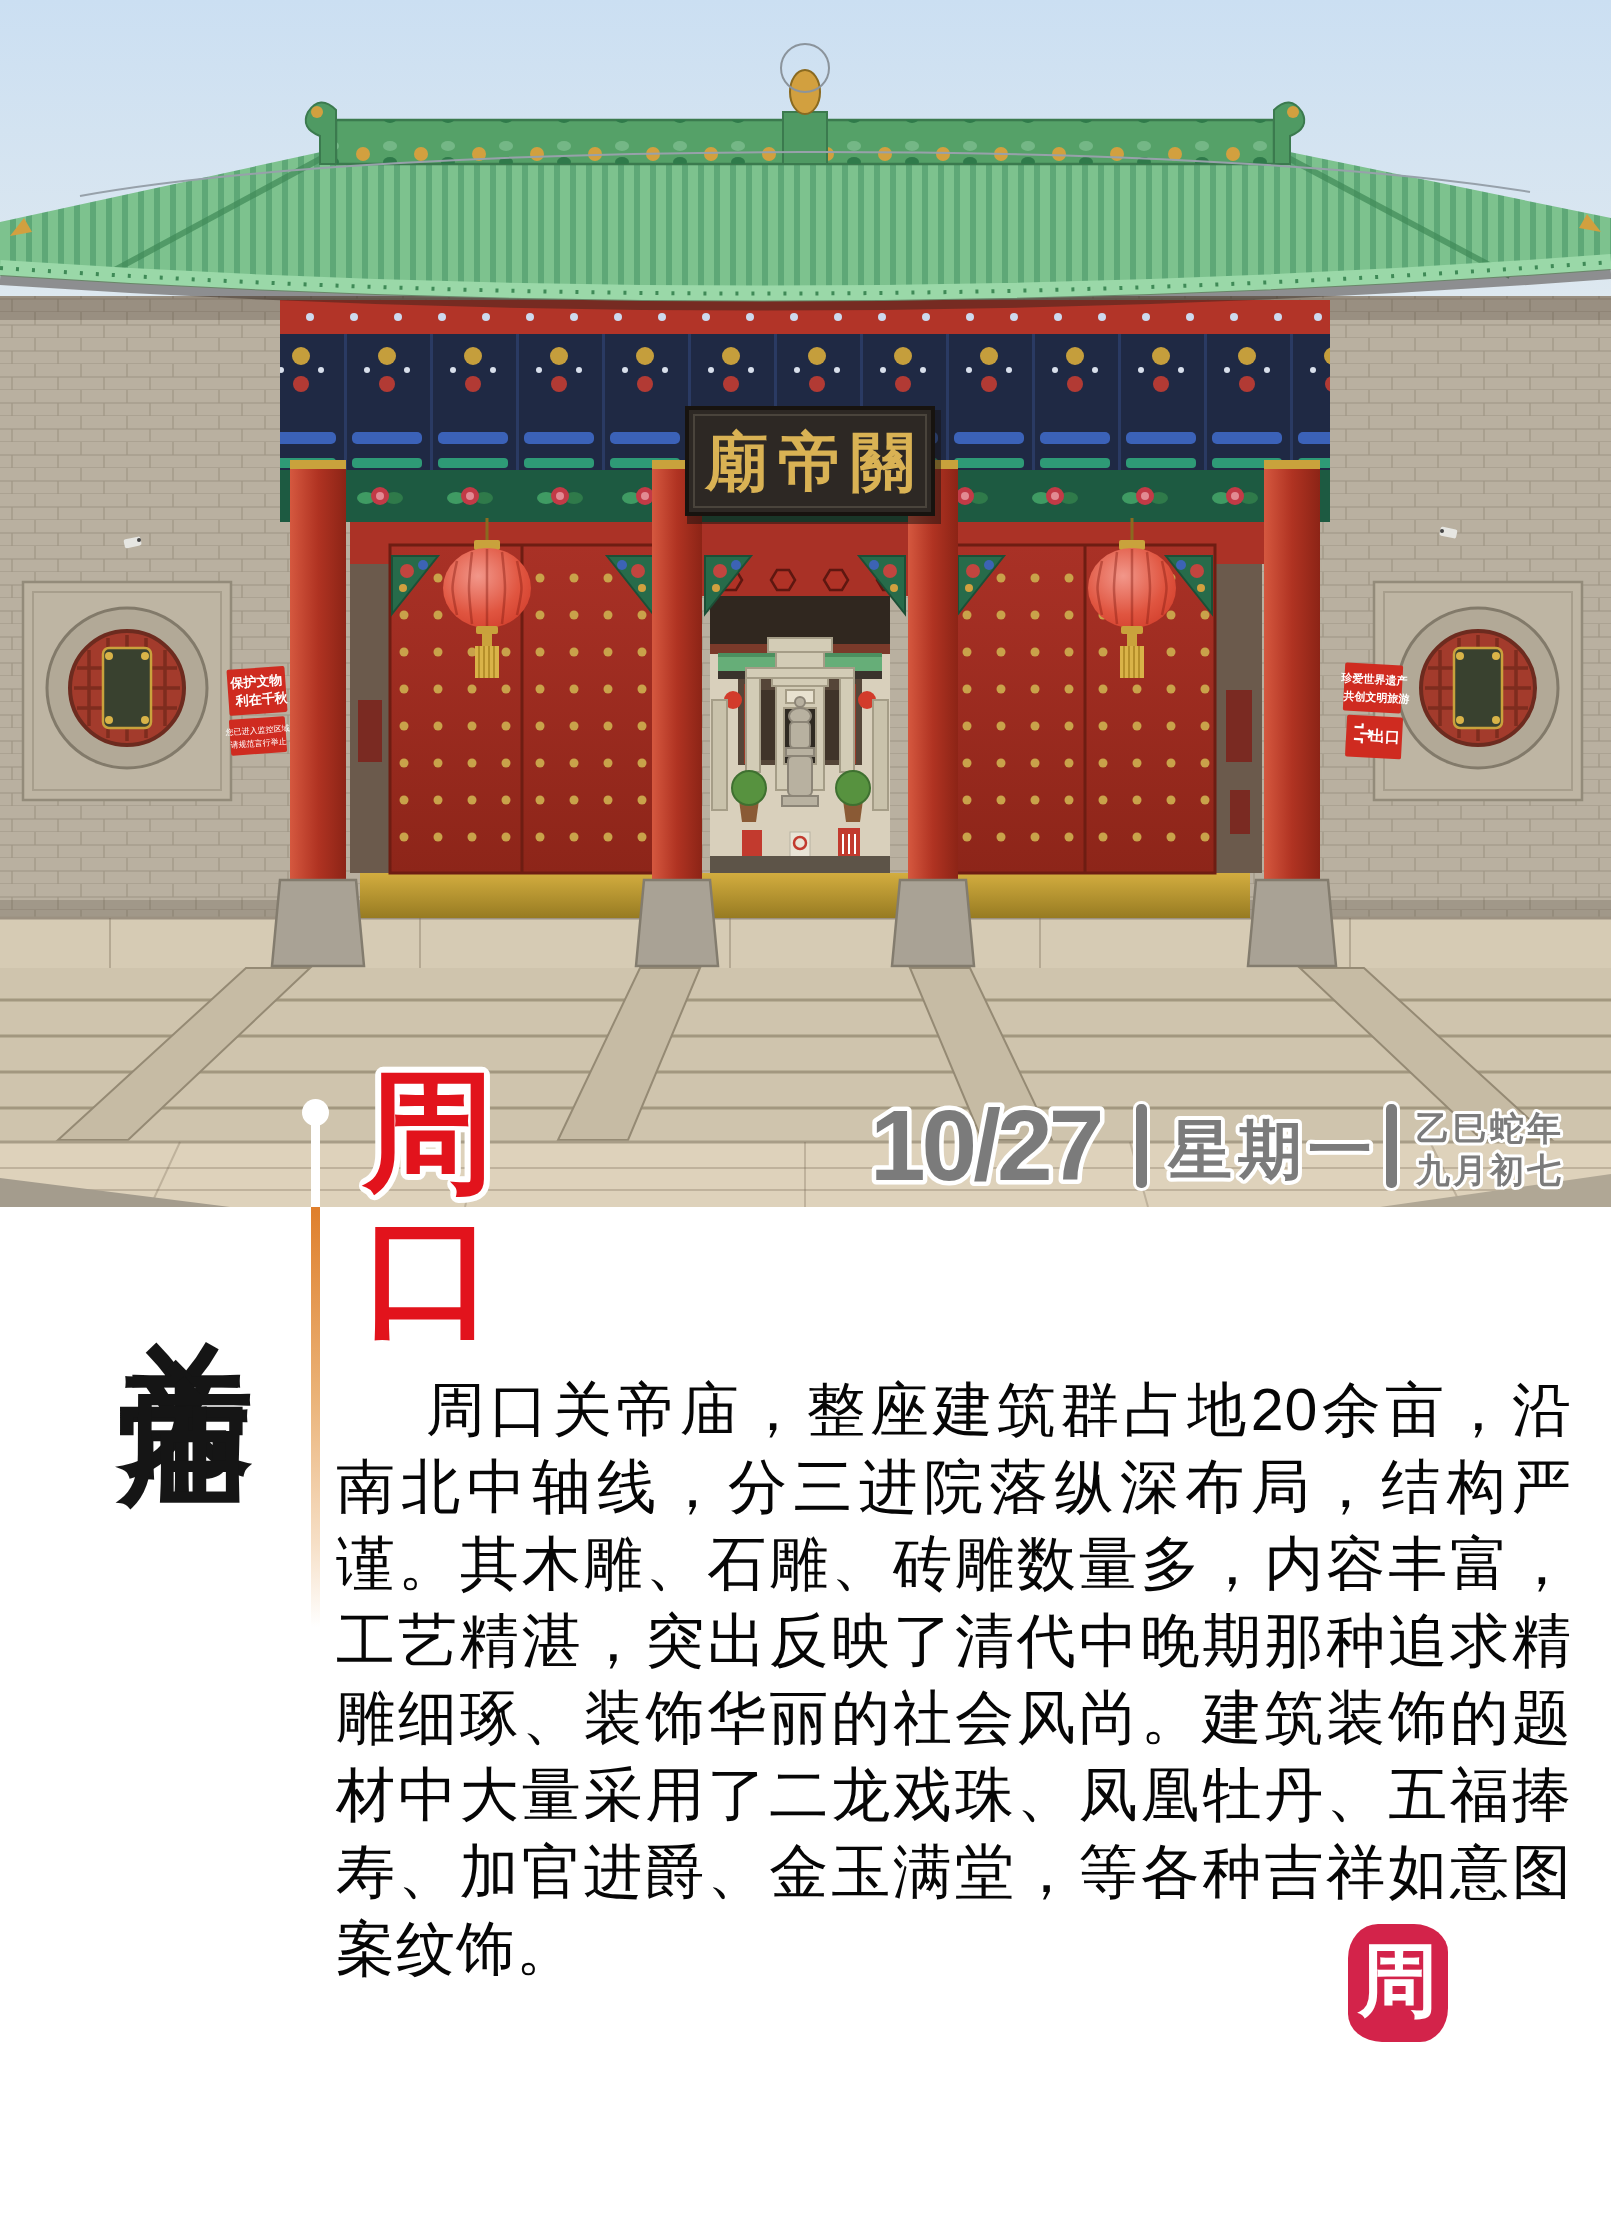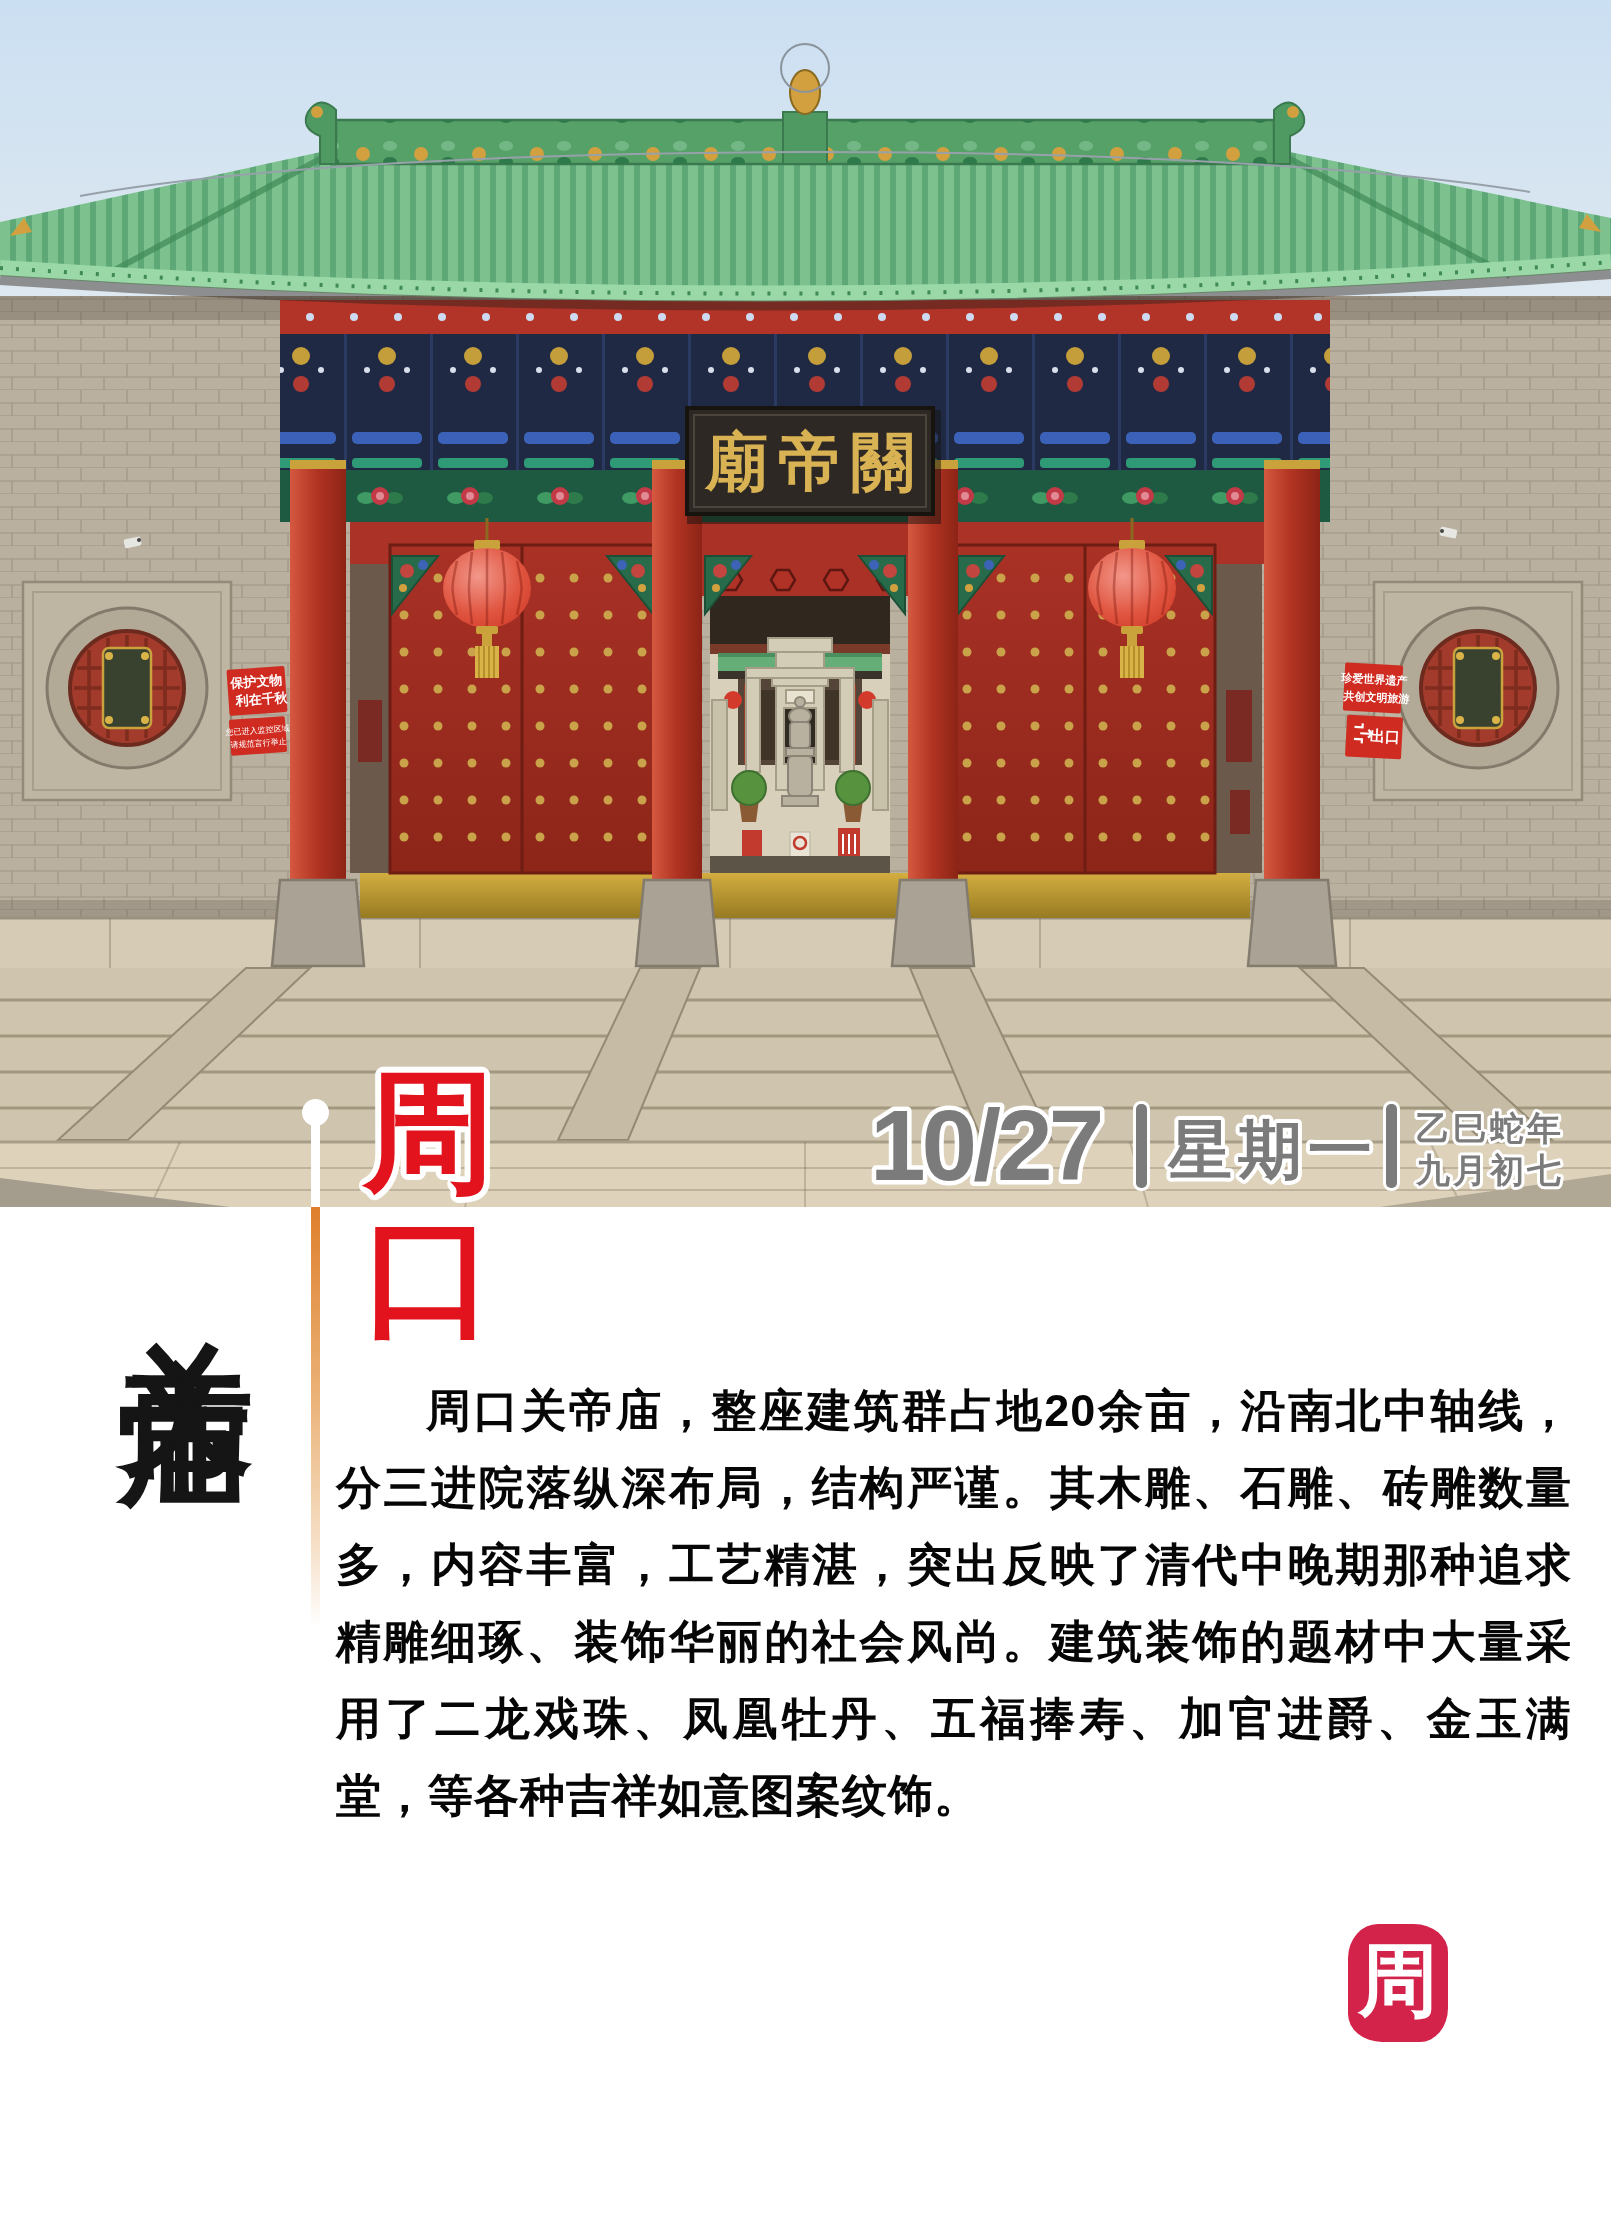--- a/index.html
+++ b/index.html
@@ -12,22 +12,22 @@
   .title-vertical{position:absolute;left:118px;top:1228px;height:500px;
      writing-mode:vertical-rl;text-orientation:upright;
      font-family:"Liberation Serif",serif;font-weight:900;font-size:136px;
      letter-spacing:16px;color:#151515;line-height:1;}
   .divider-dot{position:absolute;left:302px;top:1099px;width:27px;height:27px;
      background:#fff;border-radius:50%;}
   .divider-white{position:absolute;left:311px;top:1124px;width:9px;height:83px;background:#fff;}
   .divider-orange{position:absolute;left:311px;top:1207px;width:9px;height:420px;
      background:linear-gradient(#df7f2c 0%, #eab277 45%, #f6dfc6 80%, rgba(246,223,198,0) 100%);}
   .article{position:absolute;left:336px;top:1372px;width:1236px;
-     font-size:45px;line-height:77px;letter-spacing:1px;color:#060606;
-     text-indent:90px;text-align:justify;font-weight:700;}
+     font-size:59px;line-height:77px;letter-spacing:1px;color:#060606;
+     text-indent:90px;text-align:justify;font-weight:400;}
   .seal{position:absolute;left:1348px;top:1924px;width:100px;height:118px;
      display:flex;align-items:center;justify-content:center;
      border-radius:30px 34px 28px 34px / 34px 28px 34px 28px;}
   .seal span{font-family:"Liberation Serif",serif;font-weight:900;font-size:80px;
      color:#fff;line-height:1;transform:translateY(-2px);}
   text{font-family:"Liberation Sans",sans-serif;}
   .serif-t{font-family:"Liberation Serif",serif;}
 </style>
 </head>
 <body>

